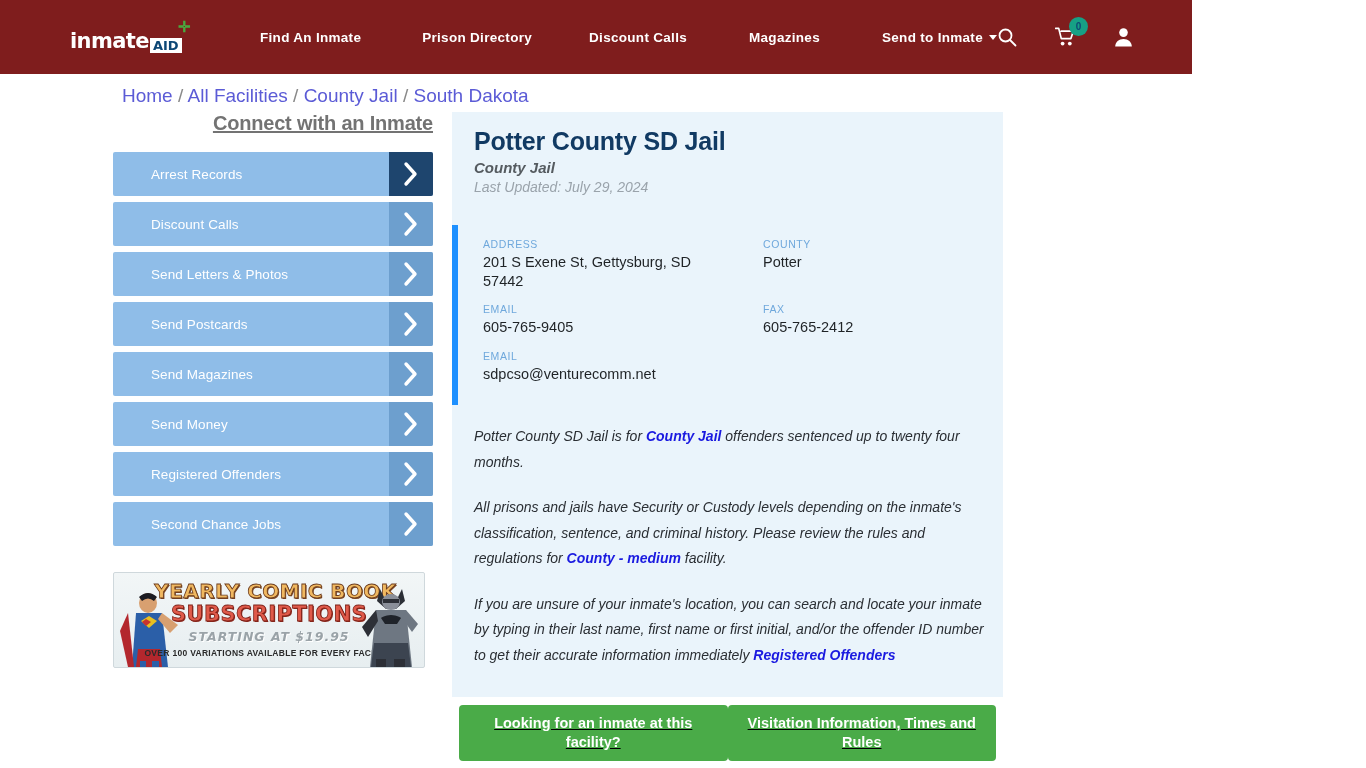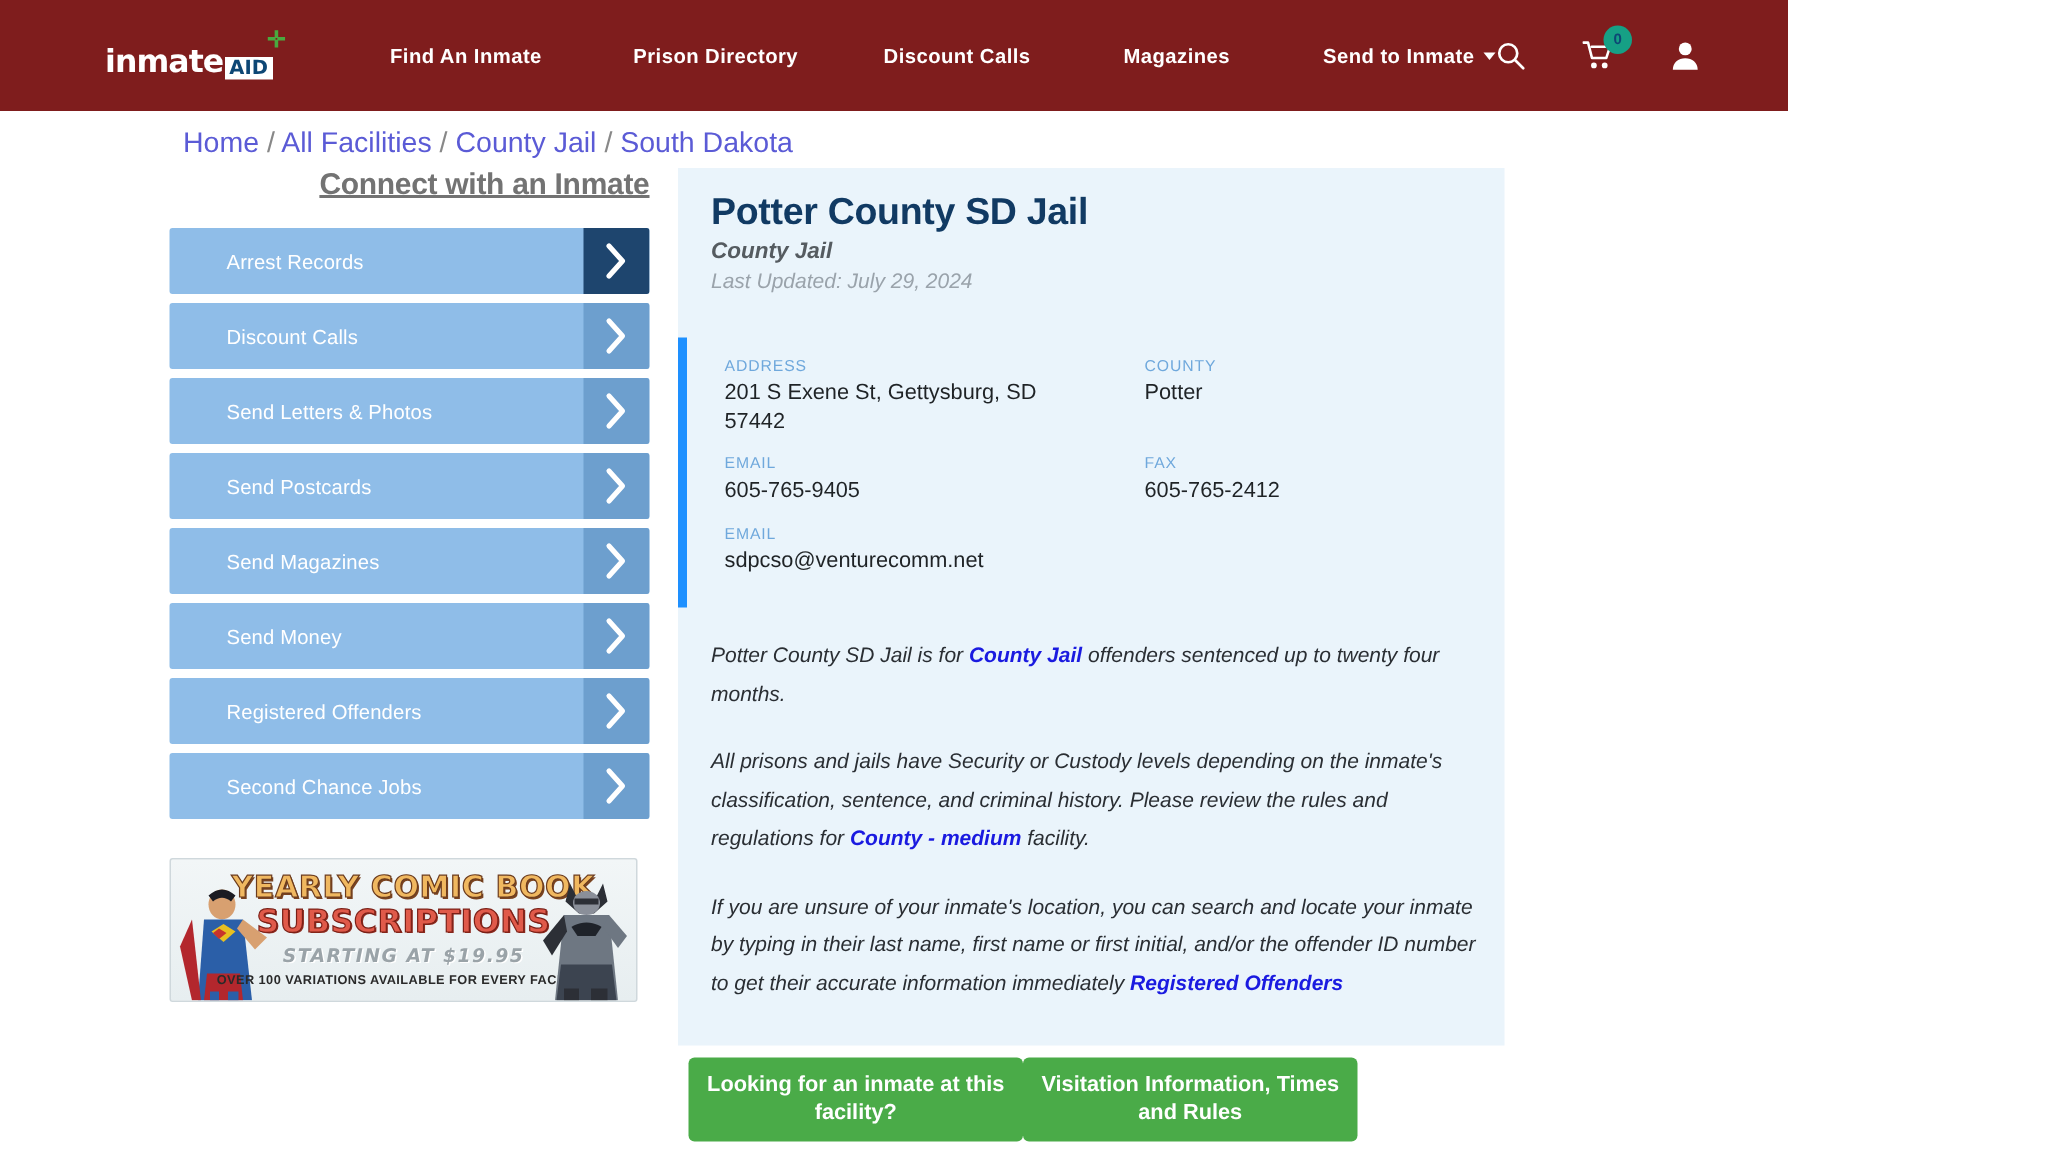--- a/index.html
+++ b/index.html
@@ -205,21 +205,21 @@
   }
   .body-text a {
     color: #1a1ae0; font-weight: 700; font-style: italic;
     text-decoration: none; cursor: pointer;
   }
   .body-text .last { margin-bottom: 0; }
 
   
   .cta-row {
     position: absolute; left: 459px; top: 705px;
-    width: 446px; display: flex; 
+    width: 537px; display: flex;  text-decoration: underline;
   }
   .cta {
     flex: 1; height: 56px; background: #4aab48; border-radius: 4px;
     color: #ffffff; font-size: 14.5px; font-weight: 700;
     display: flex; align-items: center; justify-content: center;
     text-align: center; line-height: 19px; padding: 0 12px;
     cursor: pointer; border: none;
     font-family: "Liberation Sans", sans-serif;
   }
 </style>

